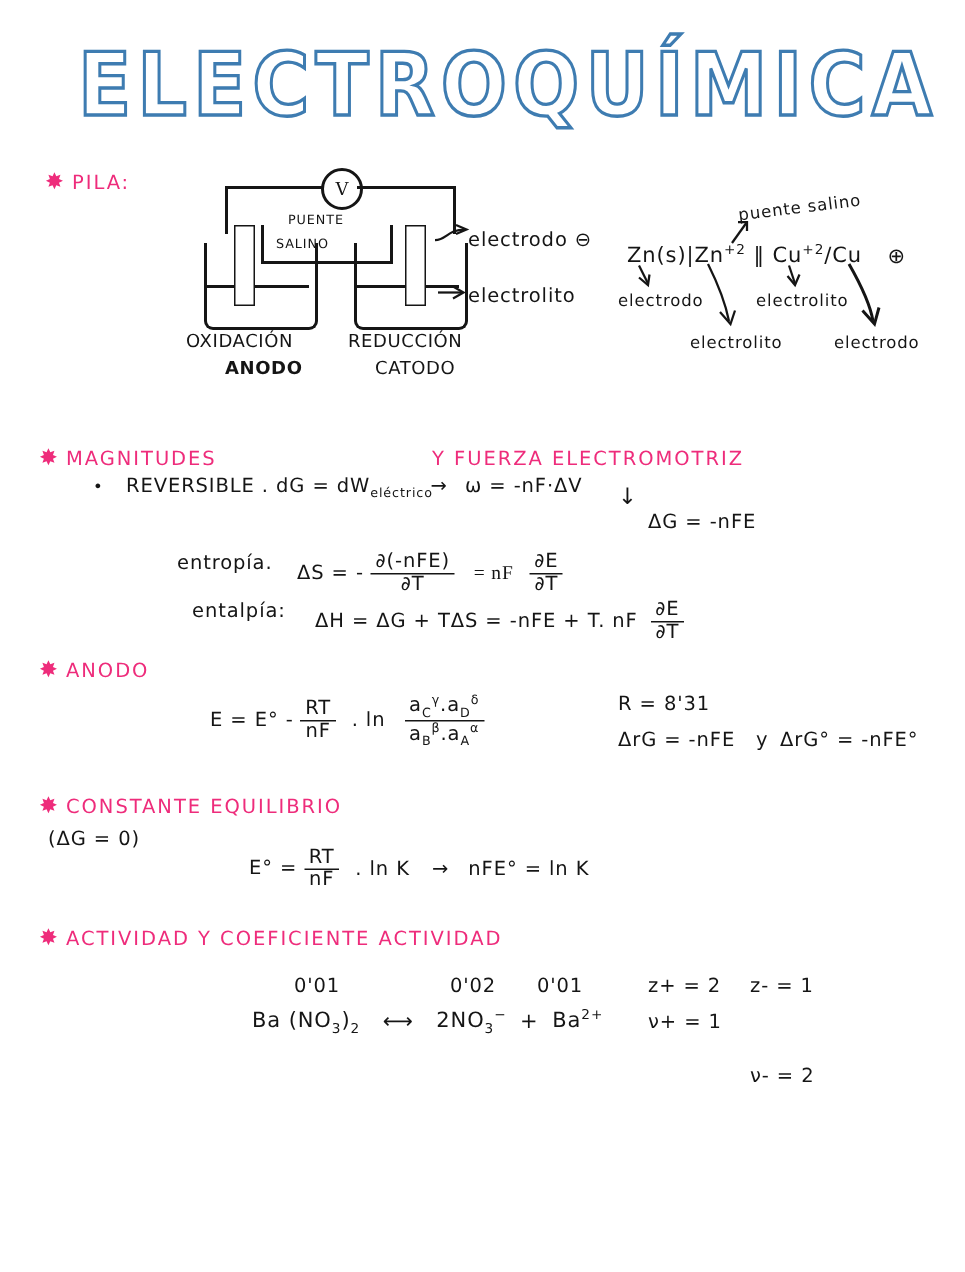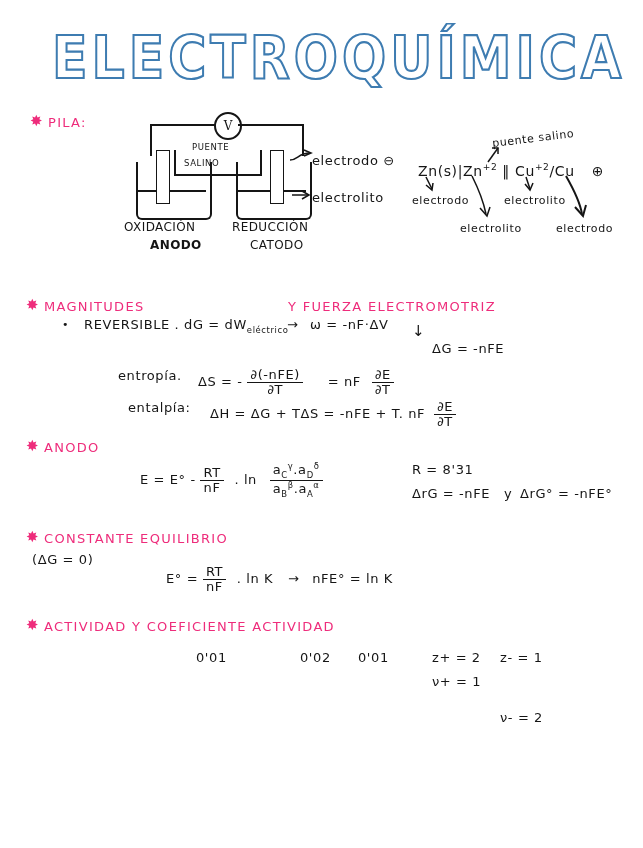--- a/index.html
+++ b/index.html
@@ -176,21 +176,21 @@
   <div class="hw" style="left:412px;top:322px;font-size:15px;">↓</div>
   <div class="hw" style="left:432px;top:341px;">ΔG = -nFE</div>
 
   <div class="hw" style="left:118px;top:368px;">entropía.</div>
   <div class="hw" style="left:198px;top:368px;">
     <span>ΔS = -</span>
     <span class="frac">
       <span class="num">∂(-nFE)</span>
       <span class="den">∂T</span>
     </span>
-    <span style="margin-left:20px;">= nF</span>
+    <span style="margin-left:8px;font-family:Liberation Serif, serif;">= nF</span>
     <span class="frac" style="margin-left:6px;">
       <span class="num">∂E</span>
       <span class="den">∂T</span>
     </span>
   </div>
 
   <div class="hw" style="left:128px;top:400px;">entalpía:</div>
   <div class="hw" style="left:210px;top:400px;">
     <span>ΔH = ΔG + TΔS = -nFE  + T. nF</span>
     <span class="frac" style="margin-left:4px;">
@@ -235,19 +235,26 @@
     <span style="margin-left:8px;">nFE° = ln K</span>
   </div>
 
   <div class="star" style="left:26px;top:616px;">✸</div>
   <div class="pink" style="left:44px;top:619px;">ACTIVIDAD   Y COEFICIENTE   ACTIVIDAD</div>
 
   <div class="hw" style="left:196px;top:650px;">0'01</div>
   <div class="hw" style="left:300px;top:650px;">0'02</div>
   <div class="hw" style="left:358px;top:650px;">0'01</div>
 
+  <div class="hw" style="left:168px;top:672px;font-size:14px;">
+    <span>Ba (NO</span><sub>3</sub><span>)</span><sub>2</sub>
+    <span style="margin:0 10px;">⟷</span>
+    <span>2NO</span><sub>3</sub><sup>−</sup>
+    <span style="margin:0 4px;">+</span>
+    <span>Ba</span><sup>2+</sup>
+  </div>
 
   <div class="hw" style="left:432px;top:650px;">z+ = 2</div>
   <div class="hw" style="left:500px;top:650px;">z- = 1</div>
   <div class="hw" style="left:432px;top:674px;">ν+ = 1</div>
   <div class="hw" style="left:500px;top:710px;">ν- = 2</div>
 
 </div>
 
 </body></html>

